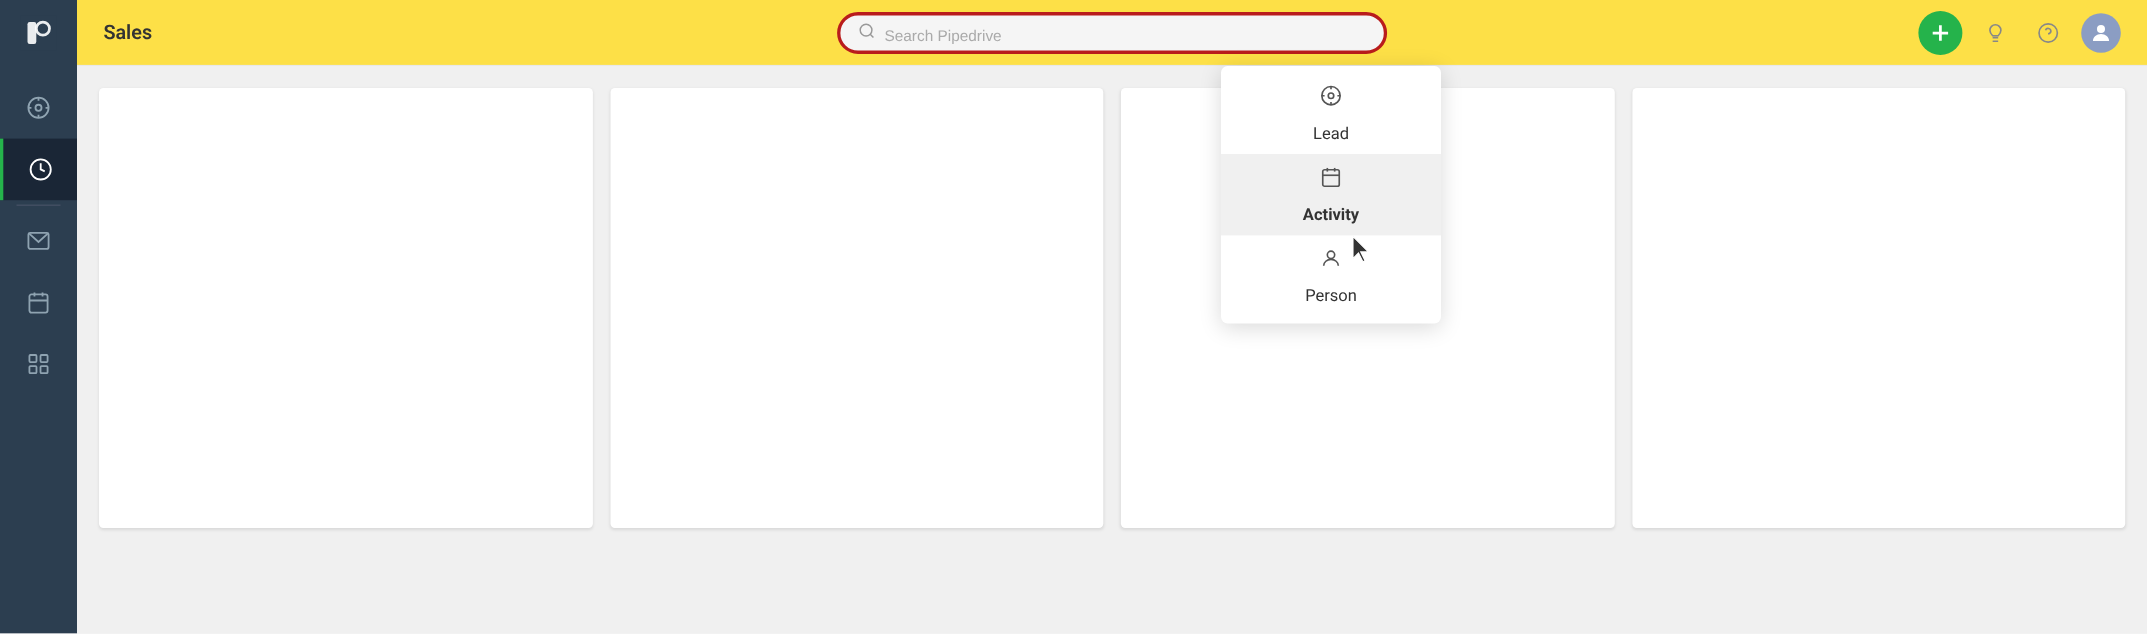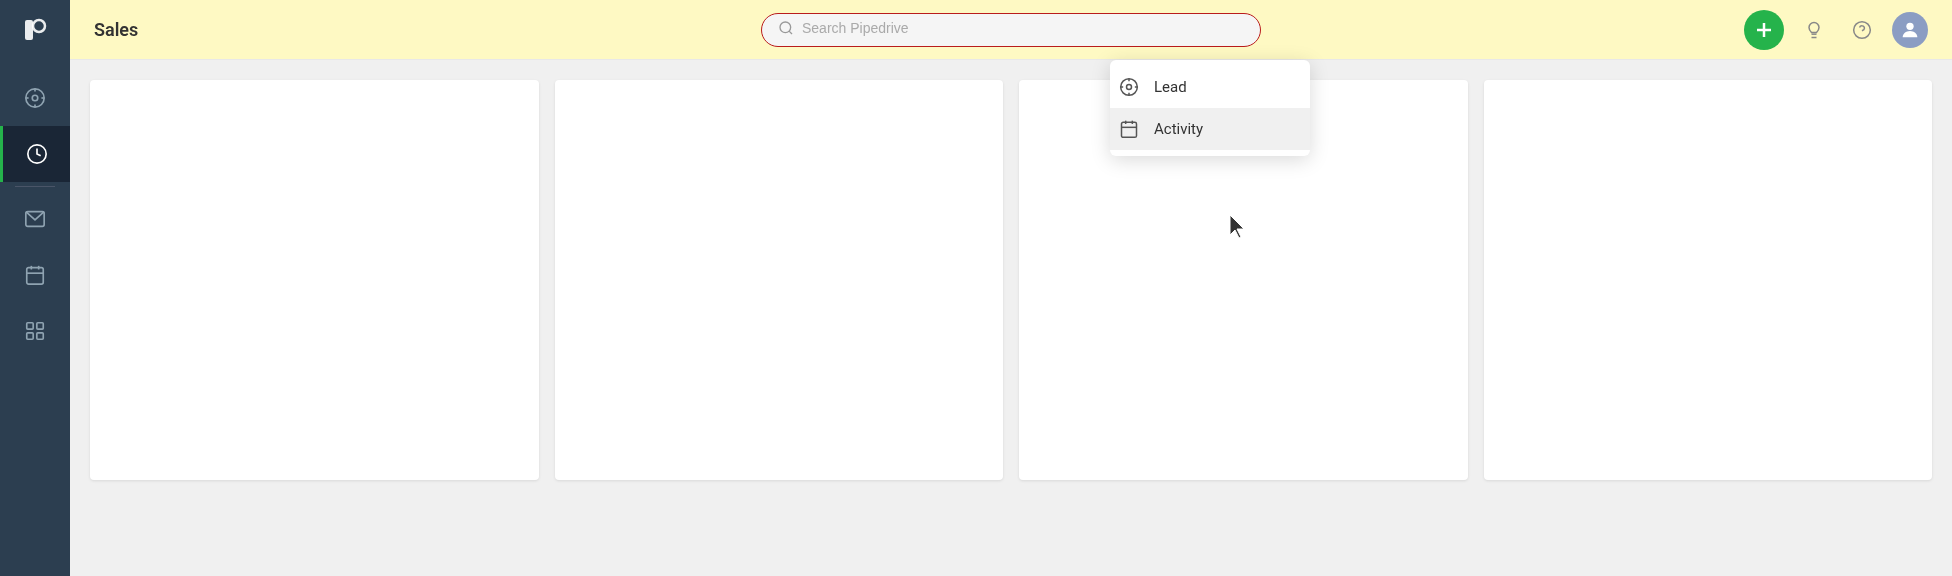--- a/index.html
+++ b/index.html
@@ -76,21 +76,21 @@
       flex: 1;
       display: flex;
       flex-direction: column;
       background: #f5f5f5;
       position: relative;
     }
 
     
     .header {
       height: 60px;
-      background: #fef9c3;
+      background: #fde047;
       display: flex;
       align-items: center;
       padding: 12px 24px;
       border-bottom: 1px solid #e8e8e8;
       position: relative;
       z-index: 10;
       gap: 36px;
     }
     .header-title {
       font-size: 18px;
@@ -99,23 +99,23 @@
       margin-right: auto;
     }
     .search-bar {
       position: absolute;
       left: 50%;
       transform: translateX(-50%);
       width: 500px;
     }
     .search-input-wrapper {
       display: flex;
-      align-items: flex-start;
+      align-items: flex-end;
       background: #f5f5f5;
-      border: 1px solid #b91c1c;
+      border: 3px solid #b91c1c;
       border-radius: 20px;
       padding: 6px 16px;
       width: 100%;
     }
     .search-icon-svg {
       color: #999;
       margin-right: 8px;
       flex-shrink: 0;
     }
     .search-input {
@@ -204,28 +204,30 @@
       width: 200px;
       background: #fff;
       border-radius: 6px;
       box-shadow: 0 4px 20px rgba(0,0,0,0.15);
       z-index: 1000;
       padding: 6px 0;
     }
     .dropdown-item {
       display: flex;
       align-items: center;
-      padding: 10px 8px;
+      padding: 10px 20px;
       cursor: pointer;
       font-size: 14px;
       color: #333;
       gap: 14px;
+      flex-direction: column;
     }
     .dropdown-item.hovered {
       background: #f0f0f0;
+      font-weight: bold;
     }
     .dropdown-icon {
       width: 22px;
       height: 22px;
       display: flex;
       align-items: center;
       justify-content: center;
       color: #666;
       flex-shrink: 0;
     }
@@ -383,20 +385,29 @@
         <svg width="20" height="20" viewBox="0 0 24 24" fill="none" stroke="#555" stroke-width="1.8">
           <rect x="3" y="4" width="18" height="18" rx="2"></rect>
           <line x1="16" y1="2" x2="16" y2="6"></line>
           <line x1="8" y1="2" x2="8" y2="6"></line>
           <line x1="3" y1="10" x2="21" y2="10"></line>
         </svg>
       </span>
       <span class="dropdown-label">Activity</span>
     </div>
 
+    <div class="dropdown-item">
+      <span class="dropdown-icon">
+        <svg width="20" height="20" viewBox="0 0 24 24" fill="none" stroke="#555" stroke-width="1.8">
+          <circle cx="12" cy="8" r="4"></circle>
+          <path d="M4 20c0-4 3.6-7 8-7s8 3 8 7"></path>
+        </svg>
+      </span>
+      <span class="dropdown-label">Person</span>
+    </div>
 
 
 
   </div>
 
   <div class="cursor">
     <svg width="20" height="24" viewBox="0 0 20 24" fill="none">
       <path d="M0 0 L0 20 L5 15 L9 23 L11 22 L7 14 L14 14 Z" fill="#333" stroke="#fff" stroke-width="1"></path>
     </svg>
   </div>

